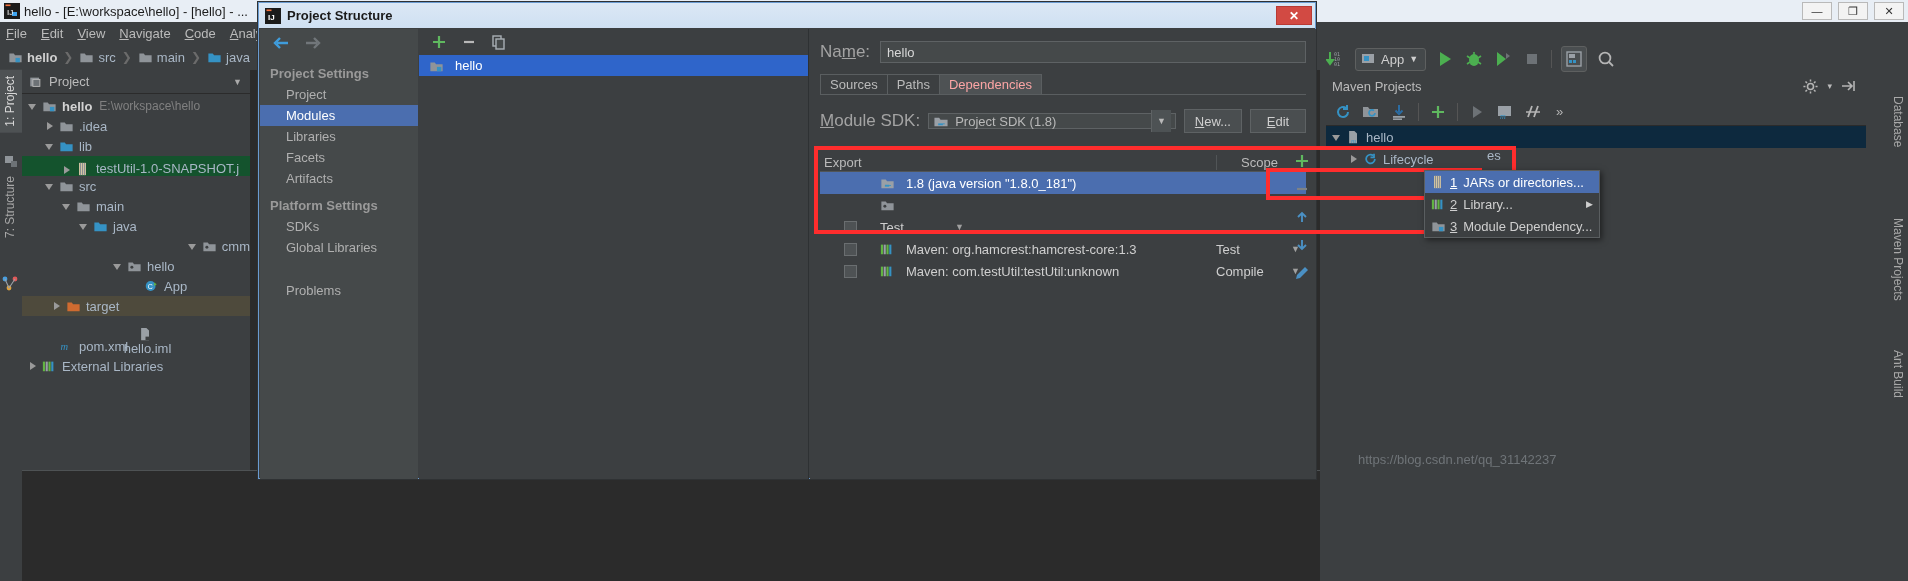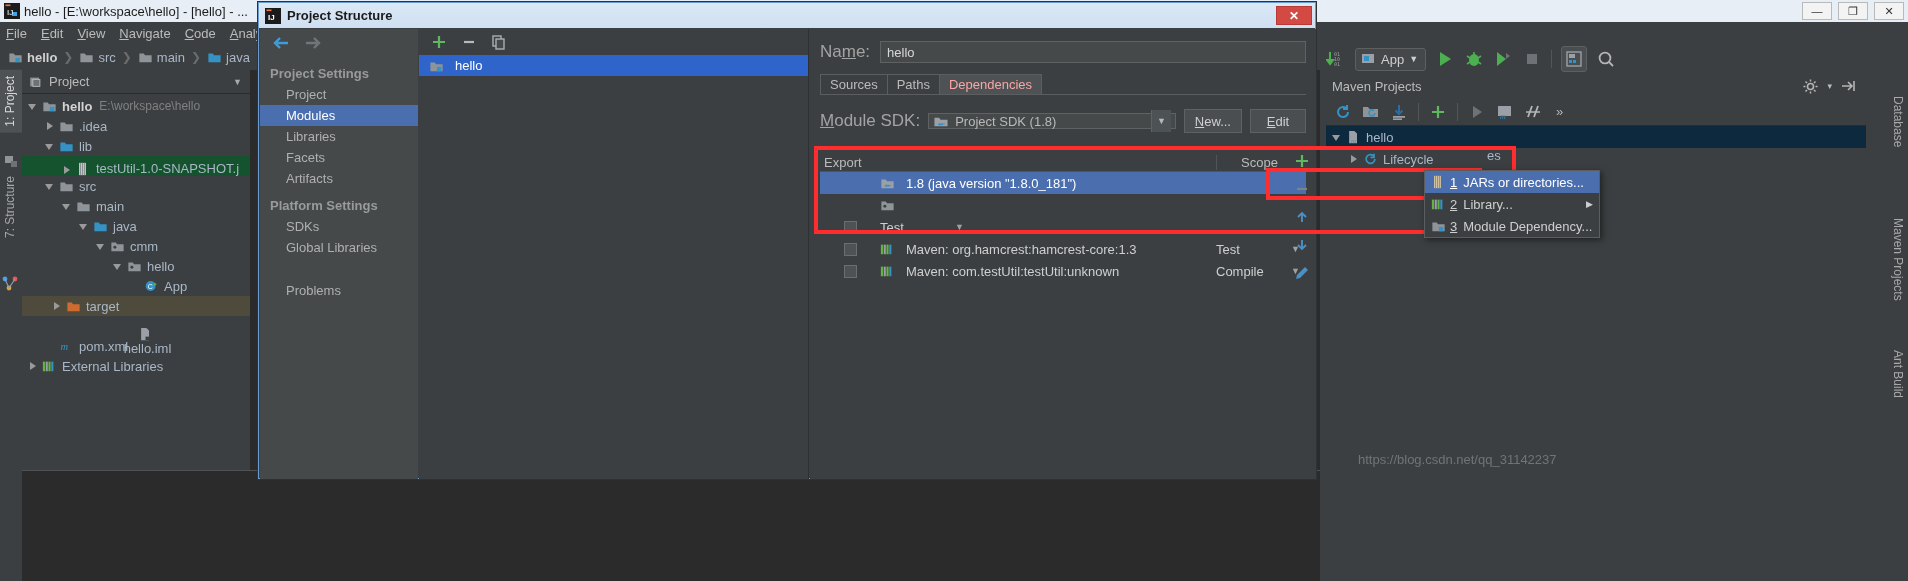--- a/index.html
+++ b/index.html
@@ -426,21 +426,21 @@
             </svg></span>
           <span style="">main</span>
         </div>
         <div class="tree-row" style="padding-left: 57px;">
           <span class="tw open"></span>
           <span class="ic"><svg width="15" height="14" viewBox="0 0 16 16">
               <path d="M1 4h5l1.5 2H15v8H1z" fill="#3592c4"></path>
             </svg></span>
           <span style="">java</span>
         </div>
-        <div class="tree-row" style="padding-left: 74px;">
+        <div class="tree-row" style="padding-left: 74px; justify-content: flex-end;">
           <span class="tw open"></span>
           <span class="ic"><svg width="15" height="14" viewBox="0 0 16 16">
               <path d="M1 4h5l1.5 2H15v8H1z" fill="#8f9499"></path>
               <circle cx="5" cy="9.4" r="1.7" fill="#3c3f41"></circle>
             </svg></span>
           <span style="">cmm</span>
         </div>
         <div class="tree-row" style="padding-left: 91px;">
           <span class="tw open"></span>
           <span class="ic"><svg width="15" height="14" viewBox="0 0 16 16">

